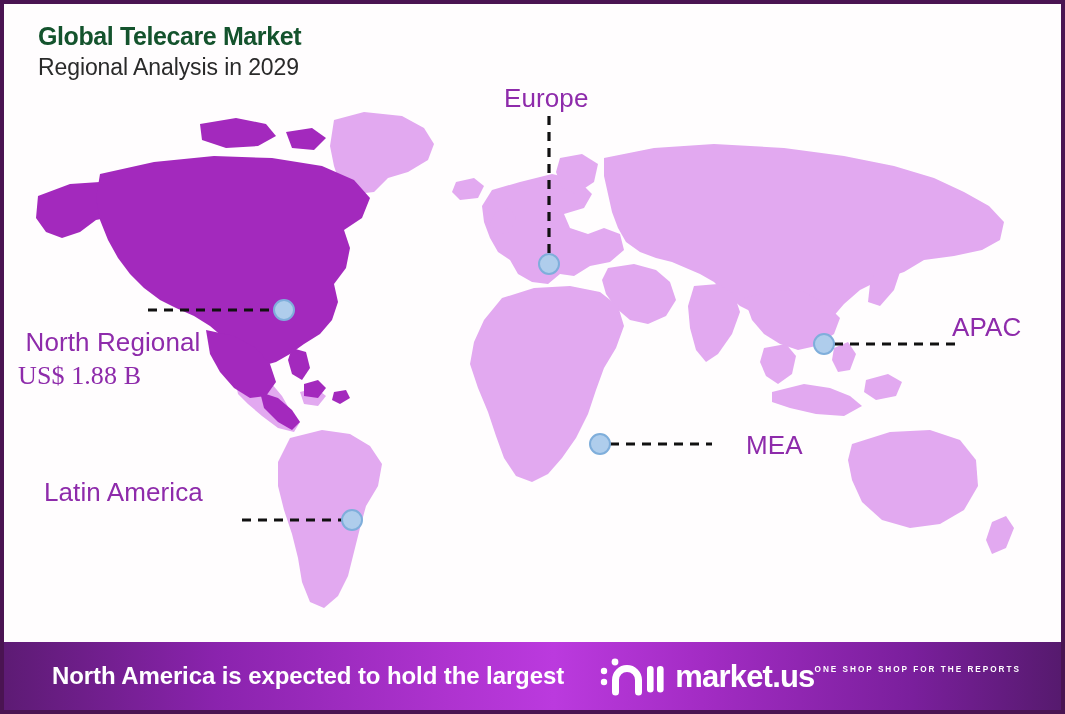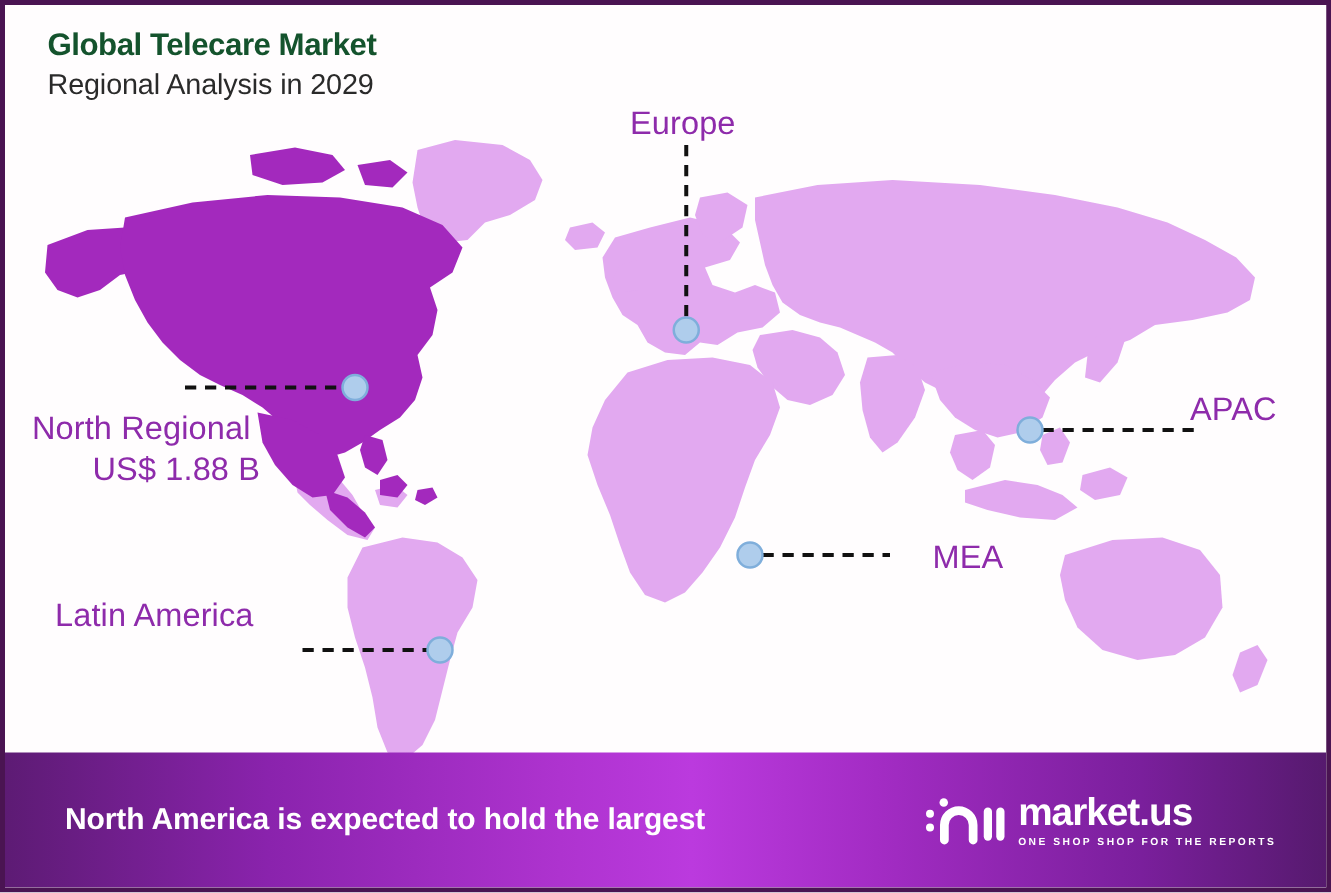--- a/index.html
+++ b/index.html
@@ -76,36 +76,37 @@
     position: absolute;
     z-index: 5;
     color: #8e2bab;
     font-size: 26px;
     letter-spacing: 0.1px;
     white-space: nowrap;
     line-height: 1.28;
   }
   .region-label .value {
     display: block;
-    text-align: right;
+    text-align: left;
+    font-family: Liberation Serif, serif;
   }
 
   #label-north-america { left: 14px;  top: 322px; text-align: center; width: 190px; }
   #label-latin-america { left: 40px;  top: 472px; }
   #label-europe        { left: 500px; top: 78px;  }
   #label-mea           { left: 722px; top: 425px; margin-left: 20px; }
   #label-apac          { left: 924px; top: 307px; margin-left: 24px; }
 
   
   .footer {
     position: absolute;
     left: 0;
     bottom: 0;
     width: 1057px;
-    height: 108px;
+    height: 68px;
     background: linear-gradient(90deg,
         #5d1b74 0%,
         #8a23ad 20%,
         #ae33cf 42%,
         #bb3ade 52%,
         #a32cc4 66%,
         #7a1f9c 86%,
         #561a6e 100%);
     z-index: 7;
     display: flex;
@@ -124,21 +125,21 @@
   .footer-text span { display: block; }
 
   
   .logo {
     display: flex;
     align-items: center;
     gap: 10px;
     padding-right: 10px;
   }
   .logo-mark { flex: 0 0 auto; }
-  .logo-text { display: flex; flex-direction: column; justify-content: center; }
+  .logo-text { display: flex; justify-content: center; }
   .logo-word {
     color: #ffffff;
     font-size: 31px;
     font-weight: bold;
     letter-spacing: -0.8px;
     line-height: 1;
   }
   .logo-tag {
     color: #ffffff;
     font-size: 8.2px;

